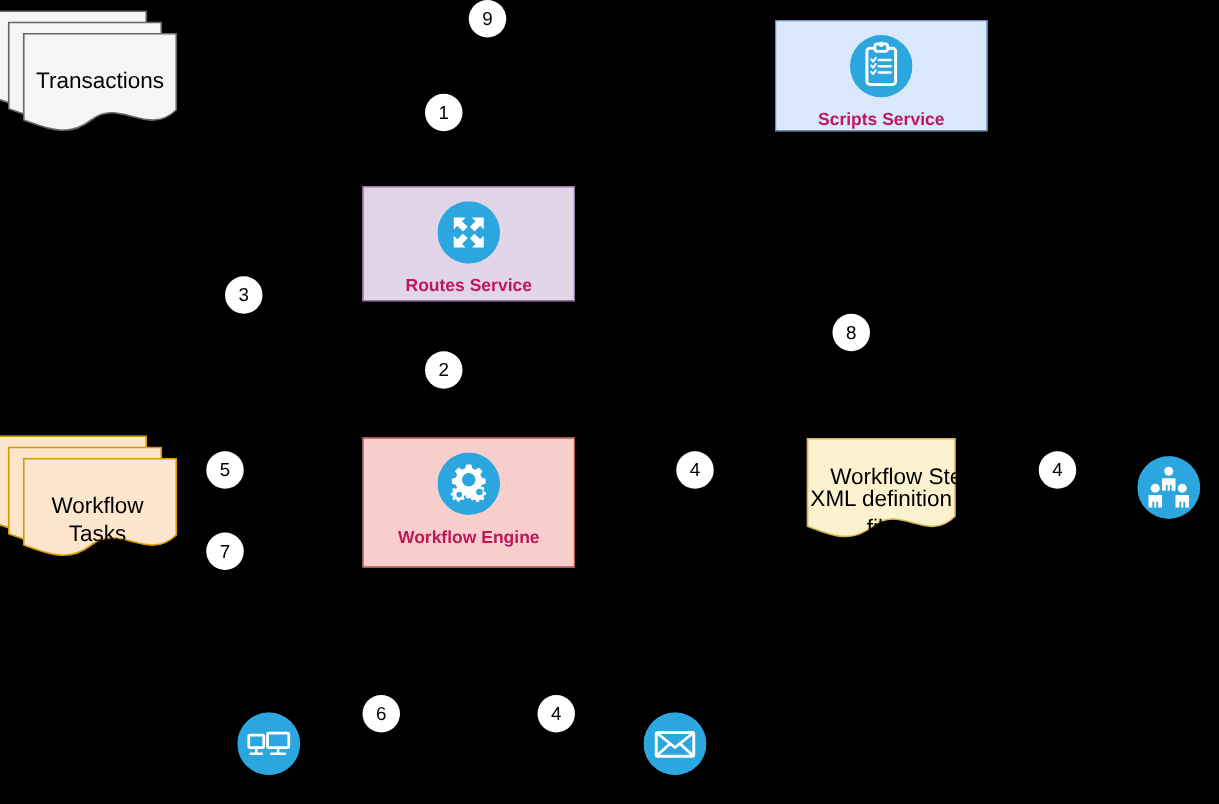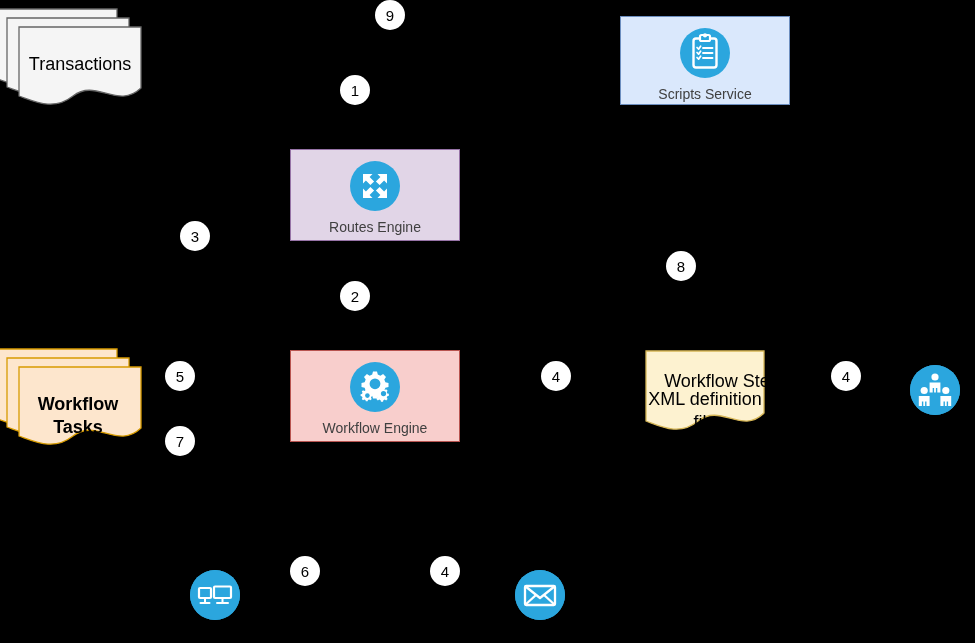--- a/index.html
+++ b/index.html
@@ -11,22 +11,22 @@
   .badge{position:absolute;width:30px;height:30px;border-radius:50%;
          background:#ffffff;color:#000000;
          display:flex;align-items:center;justify-content:center;
          font-size:15px;line-height:1;}
 
   
   .svcbox{position:absolute;box-sizing:border-box;border:1px solid #000;
           display:flex;flex-direction:column;align-items:center;
           justify-content:flex-start;}
   .svcbox .icon{margin-top:11px;}
-  .svcbox .caption{margin-top:4px;font-size:14px;color:#404040;
-                   text-align:center;line-height:1.15;}
+  .svcbox .caption{margin-top:4px;font-size:14px;color:#be185d;
+                   text-align:center;line-height:1.15;font-weight:bold;}
 
   .box-scripts{background:#dae8fc;border-color:#6c8ebf;}
   .box-routes {background:#e1d5e7;border-color:#9673a6;}
   .box-engine {background:#f8cecc;border-color:#b85450;}
 
   
   .docstack{position:absolute;}
   .doc{position:absolute;box-sizing:border-box;}
   .doc svg{display:block;width:100%;height:100%;overflow:visible;}
   .doclabel{position:absolute;left:0;right:0;text-align:center;
@@ -88,24 +88,24 @@
       <svg width="50" height="50" viewBox="0 0 50 50">
         <circle cx="25" cy="25" r="25" fill="#2ba6de"></circle>
         <g fill="#ffffff">
           <path d="M13,13 L22.5,13 L19.6,15.9 L24.1,20.4 L20.4,24.1 L15.9,19.6 L13,22.5 Z"></path>
           <path d="M37,13 L37,22.5 L34.1,19.6 L29.6,24.1 L25.9,20.4 L30.4,15.9 L27.5,13 Z"></path>
           <path d="M13,37 L13,27.5 L15.9,30.4 L20.4,25.9 L24.1,29.6 L19.6,34.1 L22.5,37 Z"></path>
           <path d="M37,37 L27.5,37 L30.4,34.1 L25.9,29.6 L29.6,25.9 L34.1,30.4 L37,27.5 Z"></path>
         </g>
       </svg>
     </span>
-    <span class="caption">Routes Engine</span>
-  </div>
-
-  <div class="svcbox box-engine" style="left:290px;top:350px;width:170px;height:92px;">
+    <span class="caption">Routes Service</span>
+  </div>
+
+  <div class="svcbox box-engine" style="left:290px;top:350px;width:170px;height:104px;">
     <span class="icon">
       <svg width="50" height="50" viewBox="0 0 50 50">
         <circle cx="25" cy="25" r="25" fill="#2ba6de"></circle>
         <g fill="#ffffff">
           <path d="M23,9.5 l4,0 l0.8,3.1 l2.6,1.1 l2.7,-1.7 l2.9,2.9 l-1.7,2.7 l1.1,2.6 l3.1,0.8 l0,4
                    l-3.1,0.8 l-1.1,2.6 l1.7,2.7 l-2.9,2.9 l-2.7,-1.7 l-2.6,1.1 l-0.8,3.1 l-4,0
                    l-0.8,-3.1 l-2.6,-1.1 l-2.7,1.7 l-2.9,-2.9 l1.7,-2.7 l-1.1,-2.6 l-3.1,-0.8 l0,-4
                    l3.1,-0.8 l1.1,-2.6 l-1.7,-2.7 l2.9,-2.9 l2.7,1.7 l2.6,-1.1 Z"></path>
         </g>
         <circle cx="25" cy="21.8" r="5.4" fill="#2ba6de"></circle>
@@ -137,21 +137,21 @@
     <div class="doc" style="left:12px;top:9px;width:124px;height:80px;">
       <svg viewBox="0 0 124 80" preserveAspectRatio="none">
         <path d="M1,1 L123,1 L123,62 C100,84 78,52 55,70 C36,85 18,76 1,70 Z" fill="#fde6cd" stroke="#d79b00" stroke-width="1.3"></path>
       </svg>
     </div>
     <div class="doc" style="left:24px;top:18px;width:124px;height:80px;">
       <svg viewBox="0 0 124 80" preserveAspectRatio="none">
         <path d="M1,1 L123,1 L123,62 C100,84 78,52 55,70 C36,85 18,76 1,70 Z" fill="#fde6cd" stroke="#d79b00" stroke-width="1.3"></path>
       </svg>
     </div>
-    <div class="doclabel" style="top:45px;left:24px;width:120px;font-weight:bold;">Workflow Tasks</div>
+    <div class="doclabel" style="top:45px;left:24px;width:120px;">Workflow Tasks</div>
   </div>
 
   <div class="docstack" style="left:645px;top:350px;width:120px;height:82px;">
     <div class="doc" style="left:0px;top:0px;width:120px;height:82px;">
       <svg viewBox="0 0 120 82" preserveAspectRatio="none">
         <path d="M1,1 L119,1 L119,63 C97,85 76,53 53,71 C35,86 17,77 1,71 Z" fill="#fdf2d0" stroke="#d6b656" stroke-width="1.3"></path>
       </svg>
     </div>
     <div class="doclabel" style="top:20px;left:0;width:120px;margin-left:17px;">Workflow Step</div>
     <div class="doclabel" style="top:38px;left:0;width:120px;">XML definition file</div>

